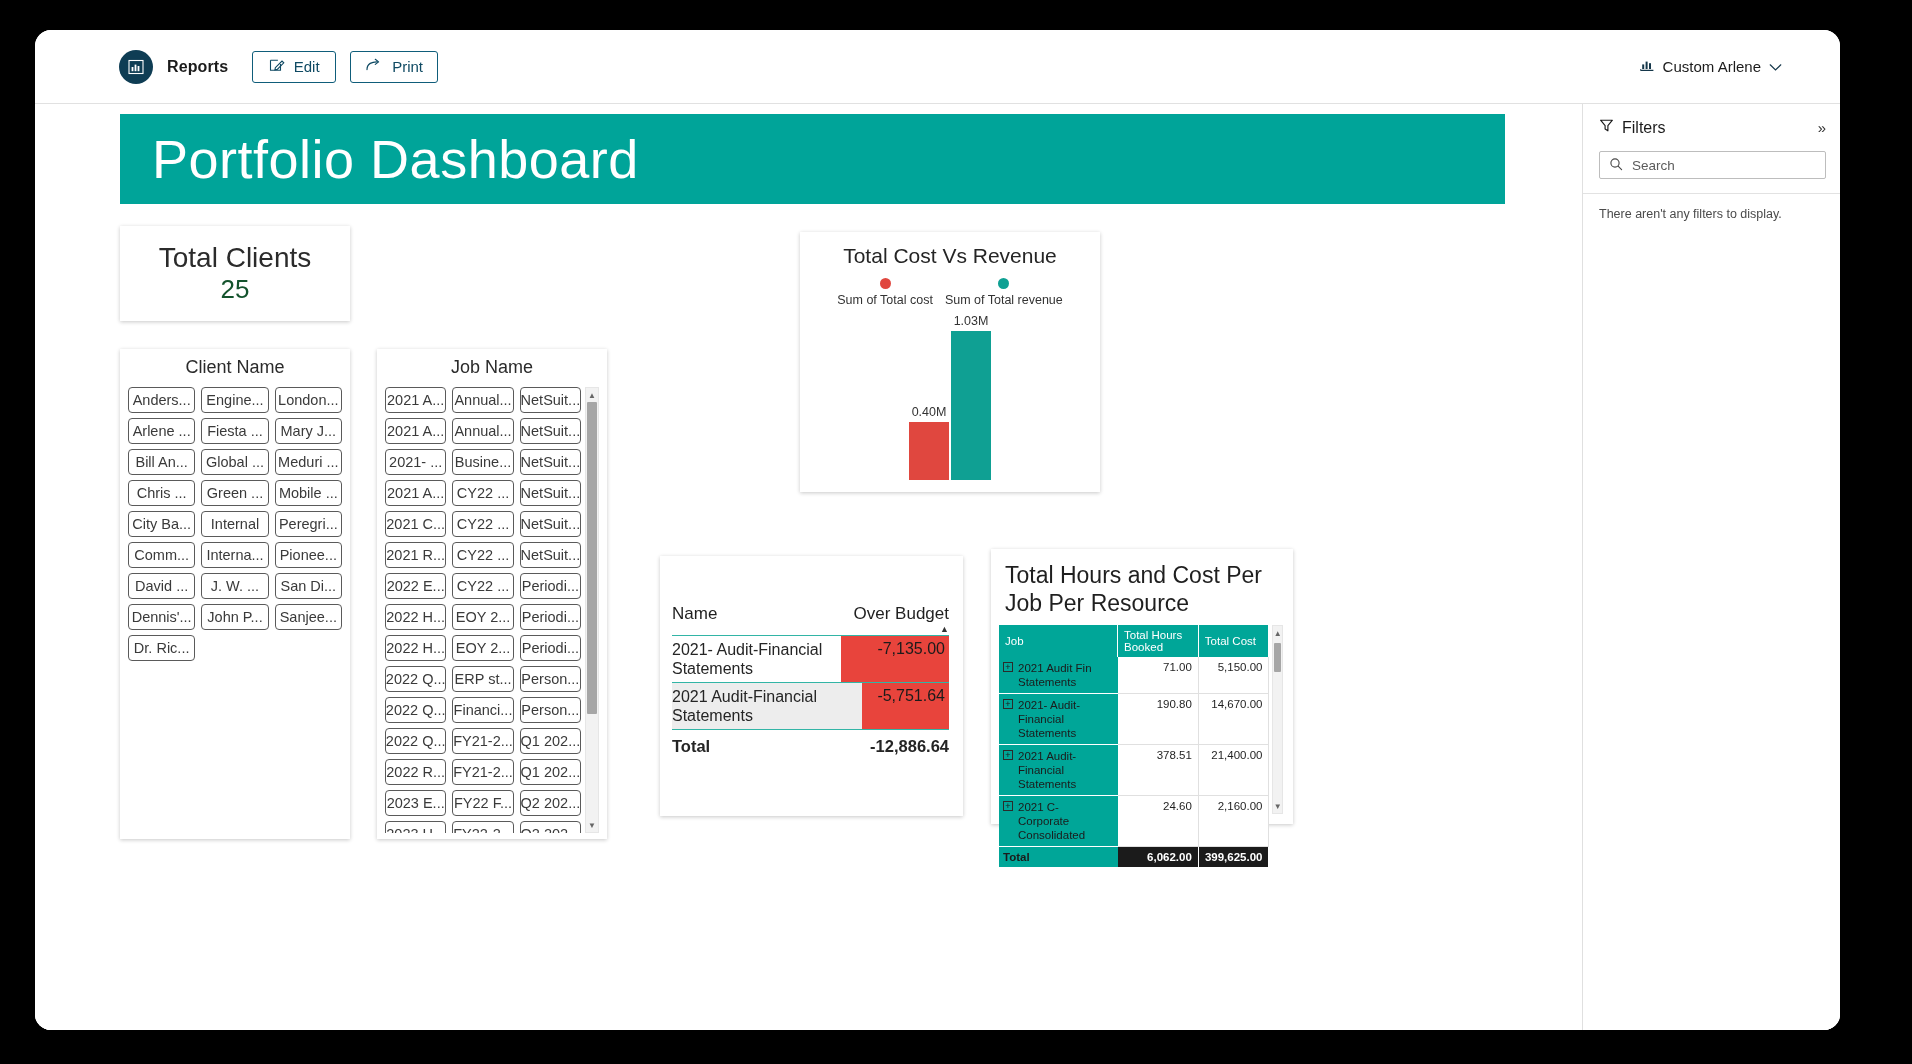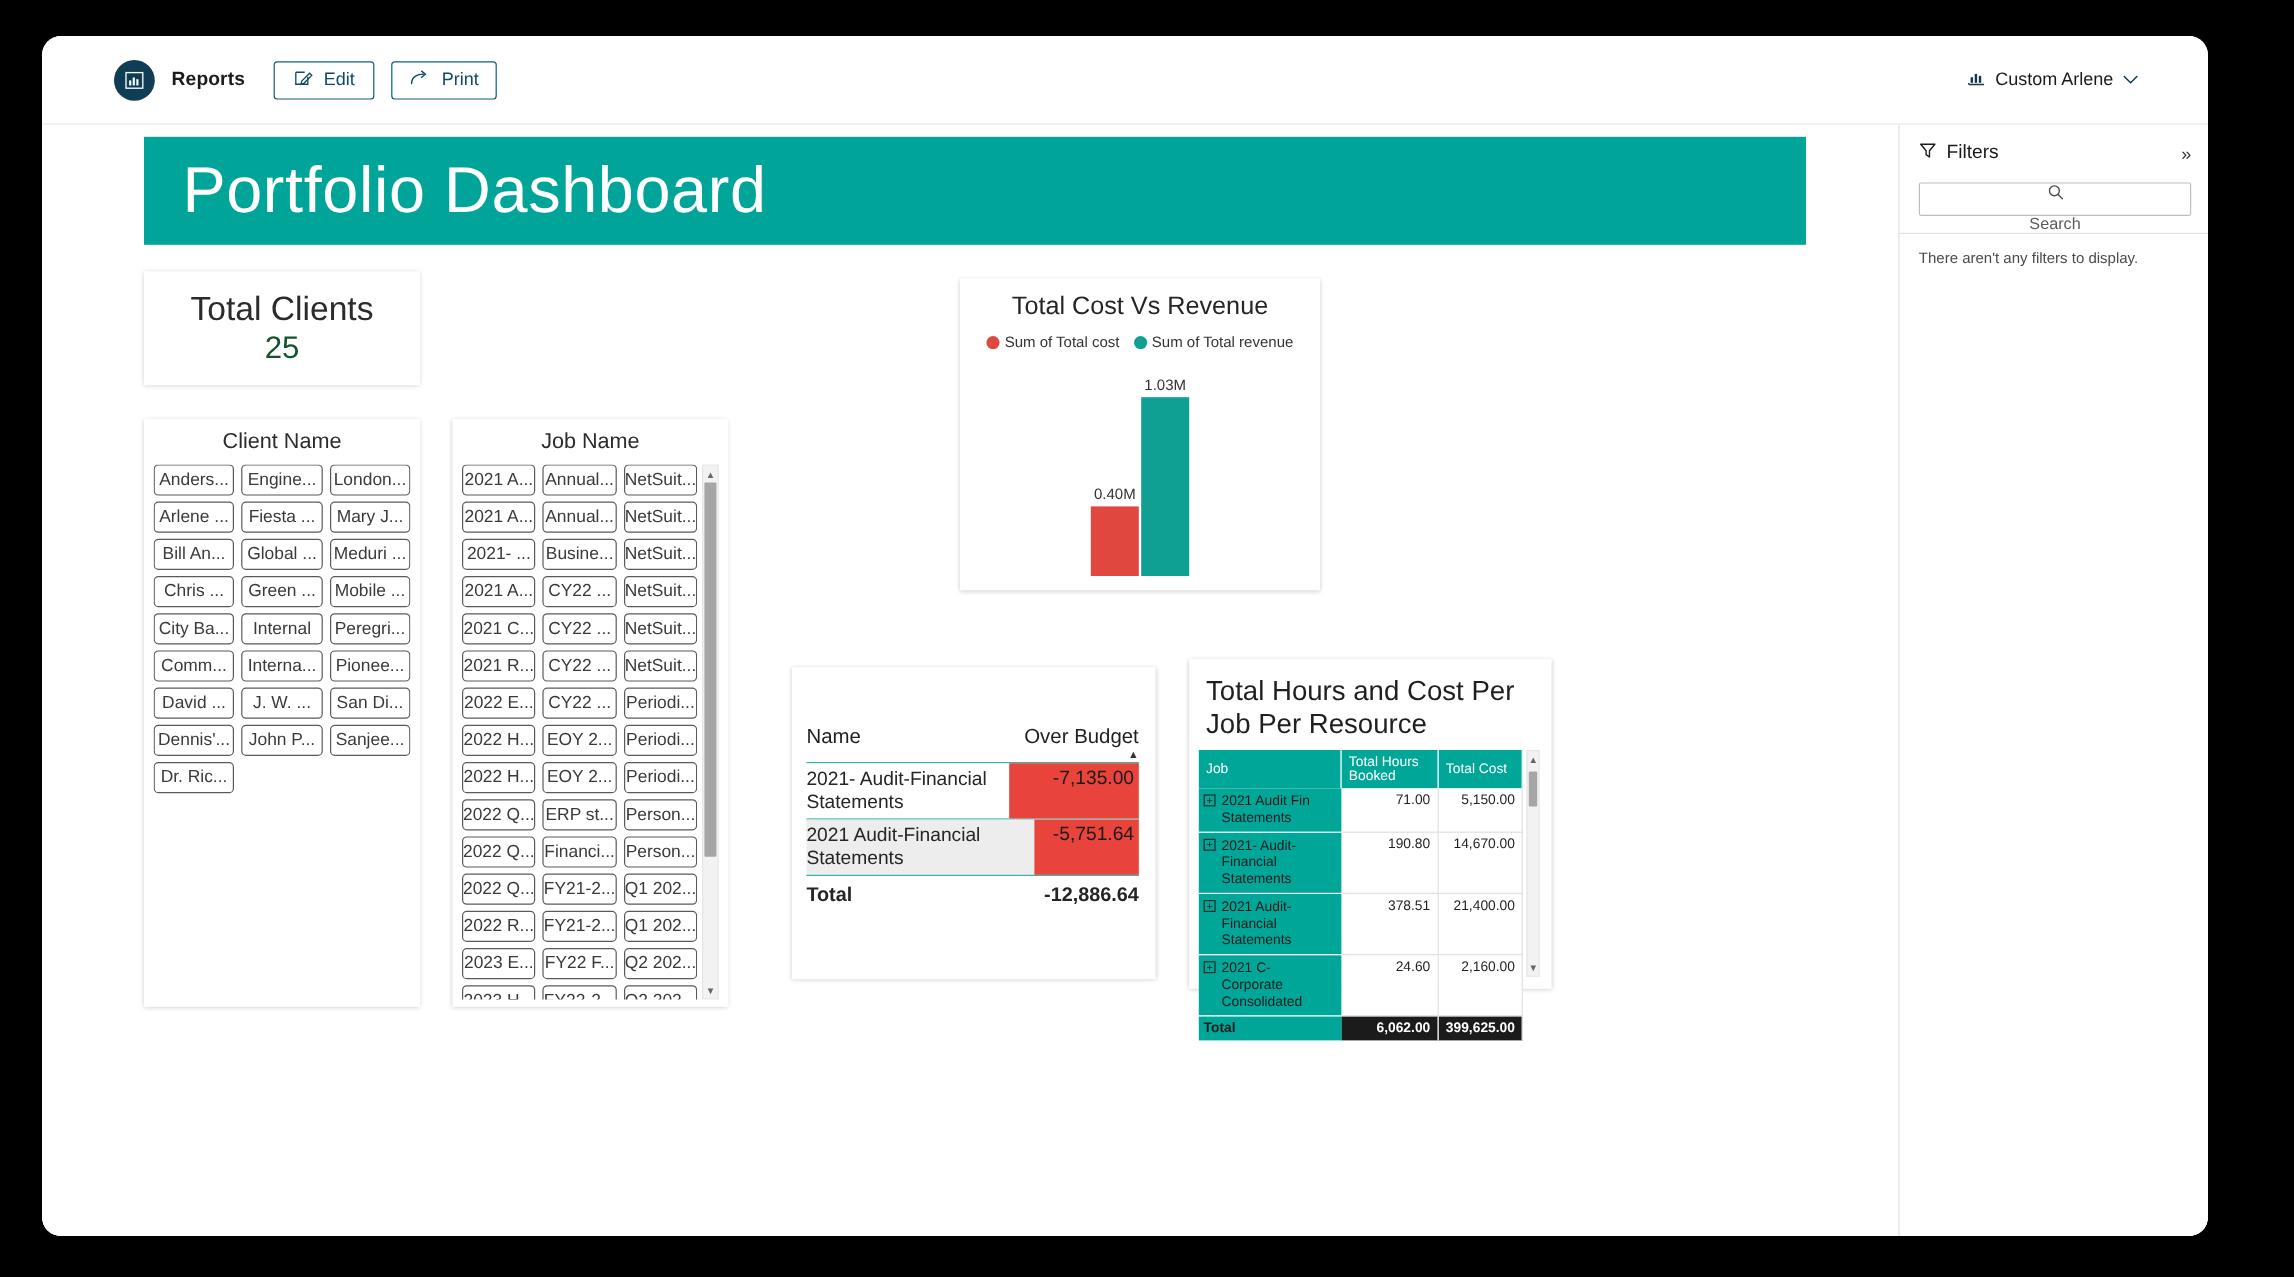--- a/index.html
+++ b/index.html
@@ -22,21 +22,21 @@
   }
 
   
   .cmdbar {
     position: absolute; left: 0; top: 0;
     width: 100%; height: 74px;
     background: #ffffff;
     border-bottom: 1px solid #e1e1e1;
     display: flex; align-items: center;
   }
-  .cmd-left { display: flex; align-items: center; padding-left: 60px; gap: 14px; }
+  .cmd-left { display: flex; align-items: center; padding-left: 84px; gap: 14px; }
   .brand-badge {
     width: 34px; height: 34px; border-radius: 50%;
     background: #0f3d54; display: flex; align-items: center; justify-content: center;
   }
   .brand-badge svg { display: block; }
   .brand-title {
     font-size: 16px; font-weight: bold; color: #1b1b1b; letter-spacing: .1px;
   }
   .cmd-btn {
     height: 32px; min-width: 84px; padding: 0 14px;
@@ -145,21 +145,21 @@
 
   
   .chart-title {
     text-align: center; font-size: 21px; color: #252525;
     padding-top: 12px; font-weight: 400;
   }
   .legend {
     display: flex; justify-content: center; gap: 12px;
     margin-top: 10px; font-size: 12.5px; color: #333;
   }
-  .legend-item { display: flex; align-items: center; gap: 4px; }
+  .legend-item { display: flex; align-items: center; gap: 4px; flex-direction: column; }
   .legend-dot { width: 11px; height: 11px; border-radius: 50%; display: inline-block; }
   .plot {
     position: absolute; left: 0; right: 0; bottom: 12px; top: 86px;
   }
   .bars {
     position: absolute; left: 50%; transform: translateX(-50%);
     bottom: 0; height: 100%;
     display: flex; align-items: flex-end; gap: 2px;
   }
   .bar-col { width: 40px; height: 100%; position: relative; display: flex; align-items: flex-end; }
@@ -248,21 +248,21 @@
   }
   .fp-head {
     display: flex; align-items: center; padding: 14px 14px 0 16px; gap: 8px;
   }
   .fp-title { font-size: 16px; color: #1b1b1b; }
   .fp-expand { margin-left: auto; font-size: 15px; color: #333; cursor: pointer; }
   .fp-search {
     margin: 14px 14px 0 16px; height: 28px;
     border: 1px solid #bdbdbd; border-radius: 2px;
     display: flex; align-items: center; gap: 9px; padding: 0 9px;
-    color: #5b5b5b; font-size: 13.5px; cursor: text; flex-direction: column;
+    color: #5b5b5b; font-size: 13.5px; cursor: text;
   }
   .fp-divider { margin-top: 14px; height: 1px; background: #e2e2e2; }
   .fp-empty { padding: 13px 16px; font-size: 12.5px; color: #4a4a4a; }
 </style>
 </head>
 <body>
 
 <div class="app-window">
 
   <div class="cmdbar">

